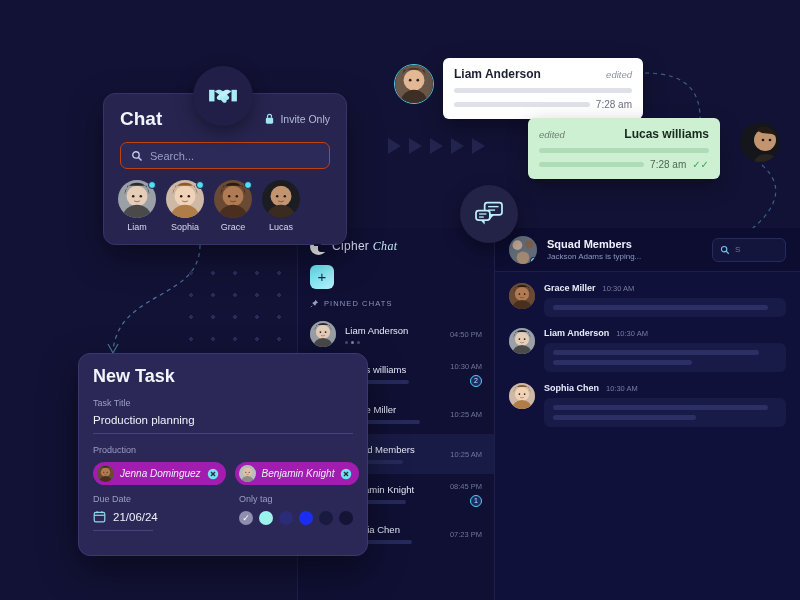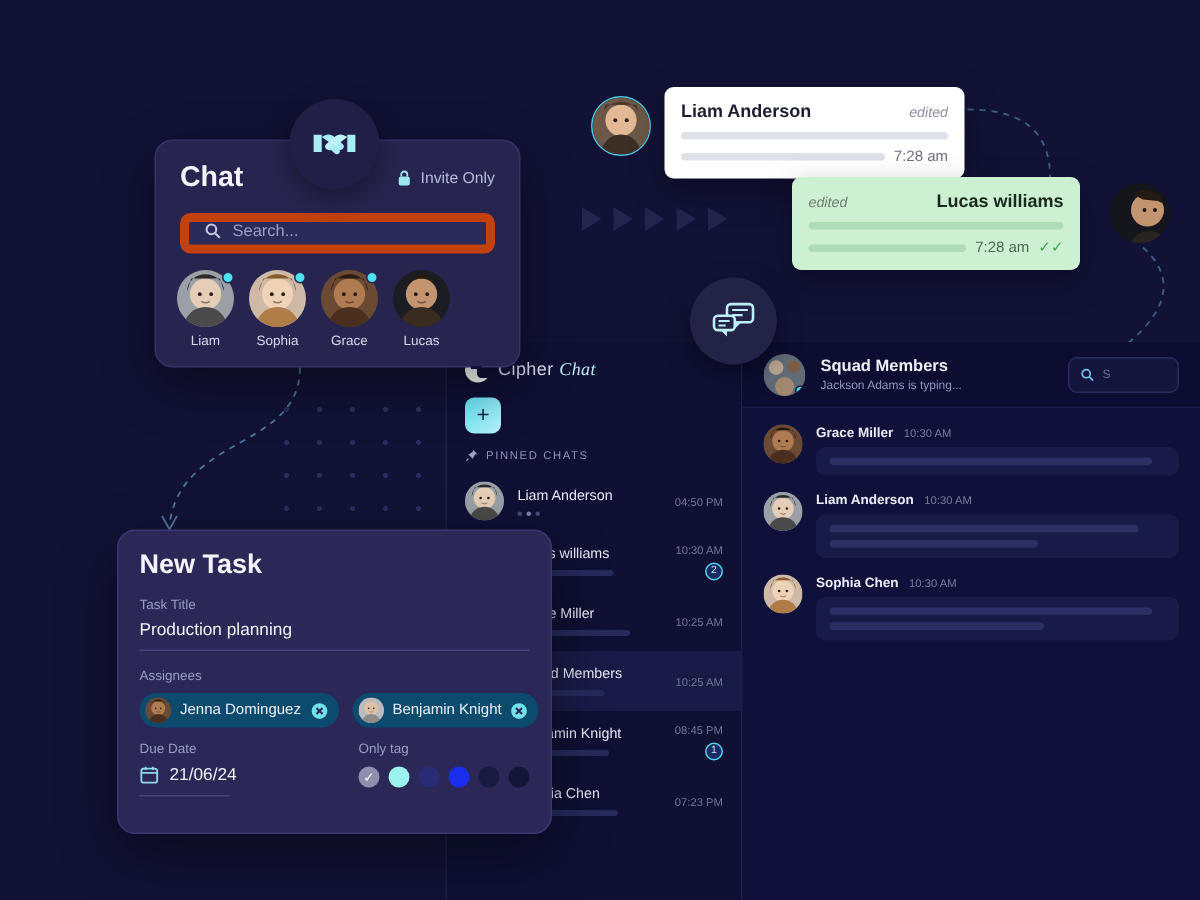--- a/index.html
+++ b/index.html
@@ -128,22 +128,22 @@
     position: absolute; left: 193px; top: 66px; width: 60px; height: 60px; border-radius: 50%;
     background: #211f48; display: flex; align-items: center; justify-content: center;
     box-shadow: 0 6px 18px rgba(0,0,0,.4);
   }
   .cc-top { display: flex; align-items: center; padding: 14px 16px 0 16px; }
   .cc-title { font-size: 19px; color: #f2f3fb; font-weight: bold; }
   .cc-invite { margin-left: auto; display: flex; align-items: center; gap: 5px; }
   .cc-invite .lbl { font-size: 10.5px; color: #b6bbd8; }
   .cc-search {
     margin: 12px 16px 0 16px; height: 27px; border-radius: 7px;
-    border: 6px solid #c2410c; background: #2c2a58;
-    display: flex; align-items: flex-start; gap: 7px; padding: 0 10px;
+    border: 1px solid #c2410c; background: #2c2a58;
+    display: flex; align-items: center; gap: 7px; padding: 0 10px;
   }
   .cc-search .txt { font-size: 11px; color: #9b9fc2; }
   .cc-people { display: flex; gap: 10px; padding: 11px 0 0 14px; overflow: hidden; }
   .cc-person { width: 38px; flex: 0 0 auto; text-align: center; }
   .cc-person .ring { width: 38px; height: 38px; border-radius: 50%; position: relative; overflow: visible; }
   .cc-person .ring .pic { width: 38px; height: 38px; border-radius: 50%; overflow: hidden; }
   .cc-person .ring .on {
     position: absolute; right: 0px; top: 1px; width: 8px; height: 8px; border-radius: 50%;
     background: #4fe0f2; border: 1.5px solid #272550;
   }
@@ -156,21 +156,21 @@
     box-shadow: 0 14px 38px rgba(0,0,0,.45);
     padding: 12px 14px;
   }
   .tc-title { font-size: 18px; color: #f3f4fc; font-weight: bold; }
   .tc-lbl { font-size: 9px; color: #9a9ec2; margin-top: 11px; }
   .tc-val { font-size: 11.5px; color: #f0f1fa; margin-top: 6px; }
   .tc-rule { height: 1px; background: #45427e; margin-top: 7px; }
   .tc-chips { display: flex; gap: 9px; margin-top: 7px; }
   .chip {
     display: flex; align-items: center; gap: 6px;
-    background: #0c4a6e; border-radius: 14px; padding: 3px 7px 3px 4px;
+    background: #a21caf; border-radius: 14px; padding: 3px 7px 3px 4px; font-style: italic;
   }
   .chip .av { width: 17px; height: 17px; border-radius: 50%; overflow: hidden; flex:0 0 auto; background:#555a84; }
   .chip .nm { font-size: 10px; color: #eceefb; white-space: nowrap; }
   .tc-cols { display: flex; margin-top: 9px; }
   .tc-col-a { width: 152px; }
   .tc-col-b { flex: 1; }
   .tc-date { display: flex; align-items: center; gap: 7px; margin-top: 6px; }
   .tc-date .d { font-size: 11.5px; color: #f0f1fa; }
   .tc-underline { height: 1px; width: 60px; background: #45427e; margin-top: 7px; }
   .swatches { display: flex; gap: 6px; margin-top: 7px; }
@@ -615,21 +615,21 @@
     </svg>
   </div>
 
   <div id="task-card">
     <div class="tc-title">New Task</div>
 
     <div class="tc-lbl">Task Title</div>
     <div class="tc-val">Production planning</div>
     <div class="tc-rule"></div>
 
-    <div class="tc-lbl">Assignees</div>
+    <div class="tc-lbl">Production</div>
     <div class="tc-chips" id="tc-chips">
         <div class="chip">
           <span class="av">
             <svg class="pic-img" viewBox="0 0 40 40">
               <rect width="40" height="40" fill="#6b4a33"></rect>
               <circle cx="20" cy="17" r="11" fill="#b07a52"></circle>
               <path d="M7 15 a13 12 0 0 1 26 0 l-3 -9 l-20 0 z" fill="#2a1a12"></path>
               <path d="M5 40 a15 14 0 0 1 30 0 z" fill="#4a2f1f"></path>
               <circle cx="16" cy="17" r="1.3" fill="#241c16"></circle>
               <circle cx="24" cy="17" r="1.3" fill="#241c16"></circle>

